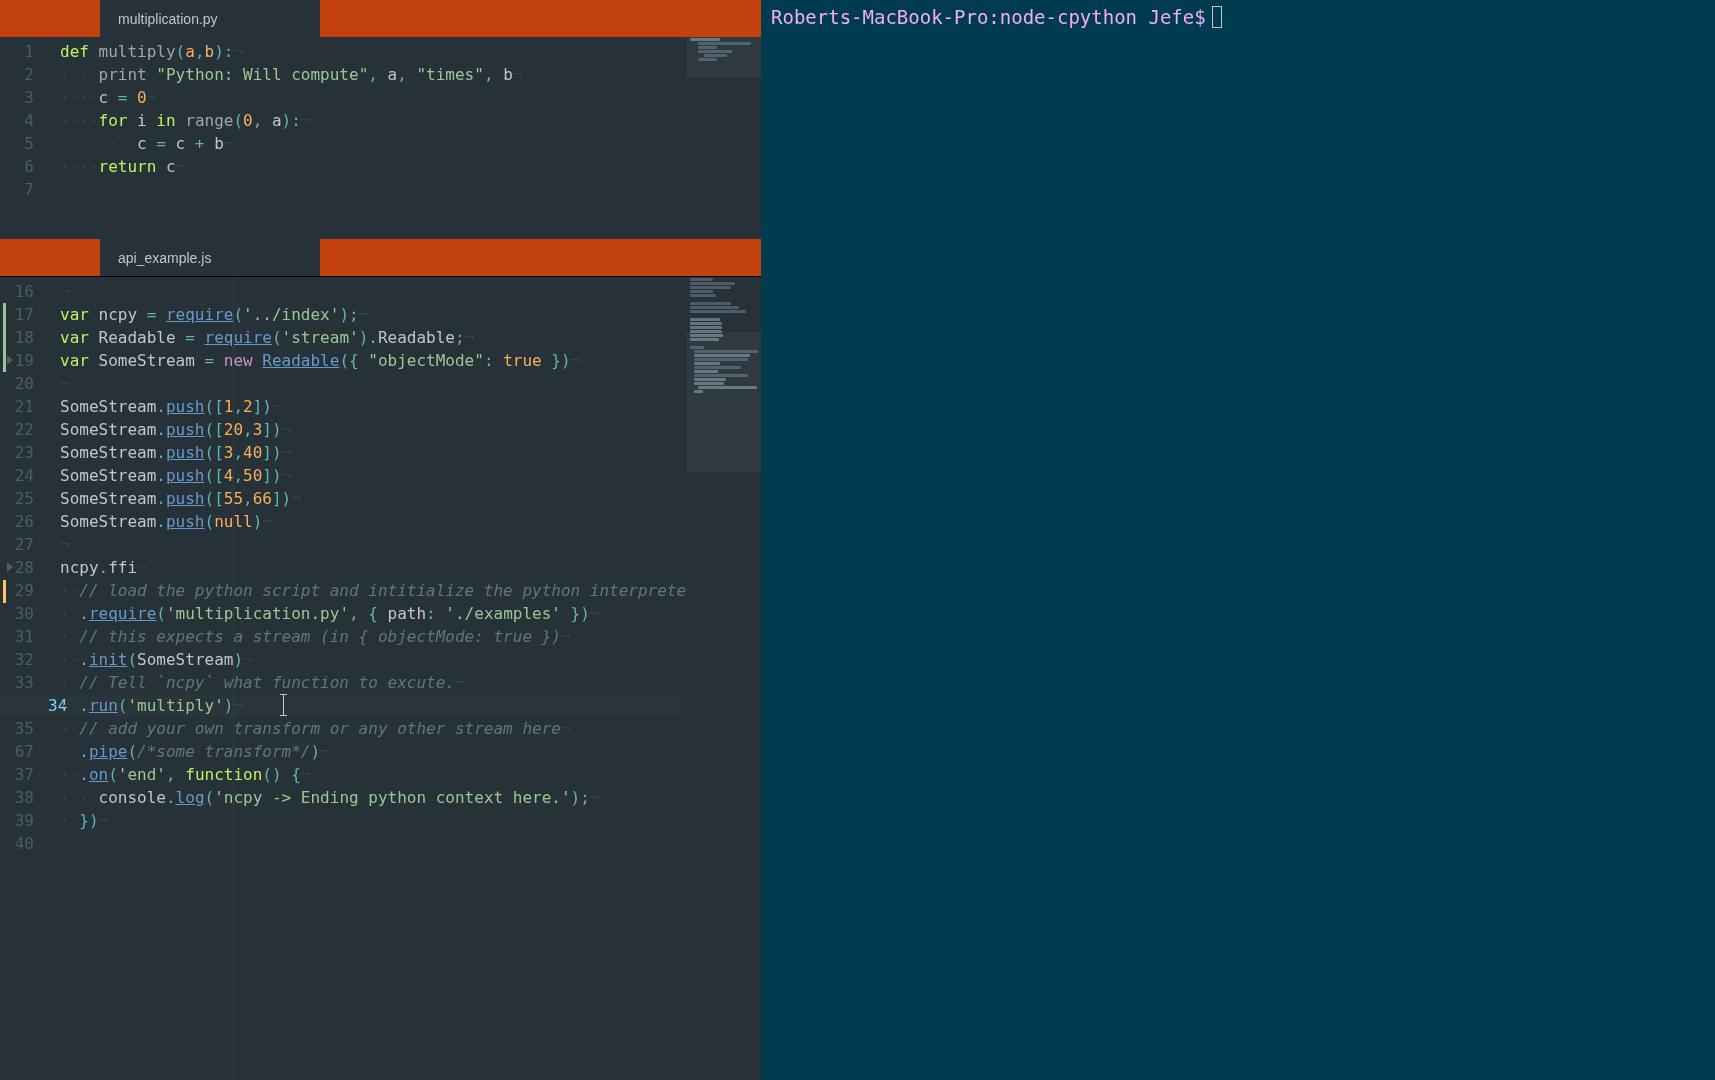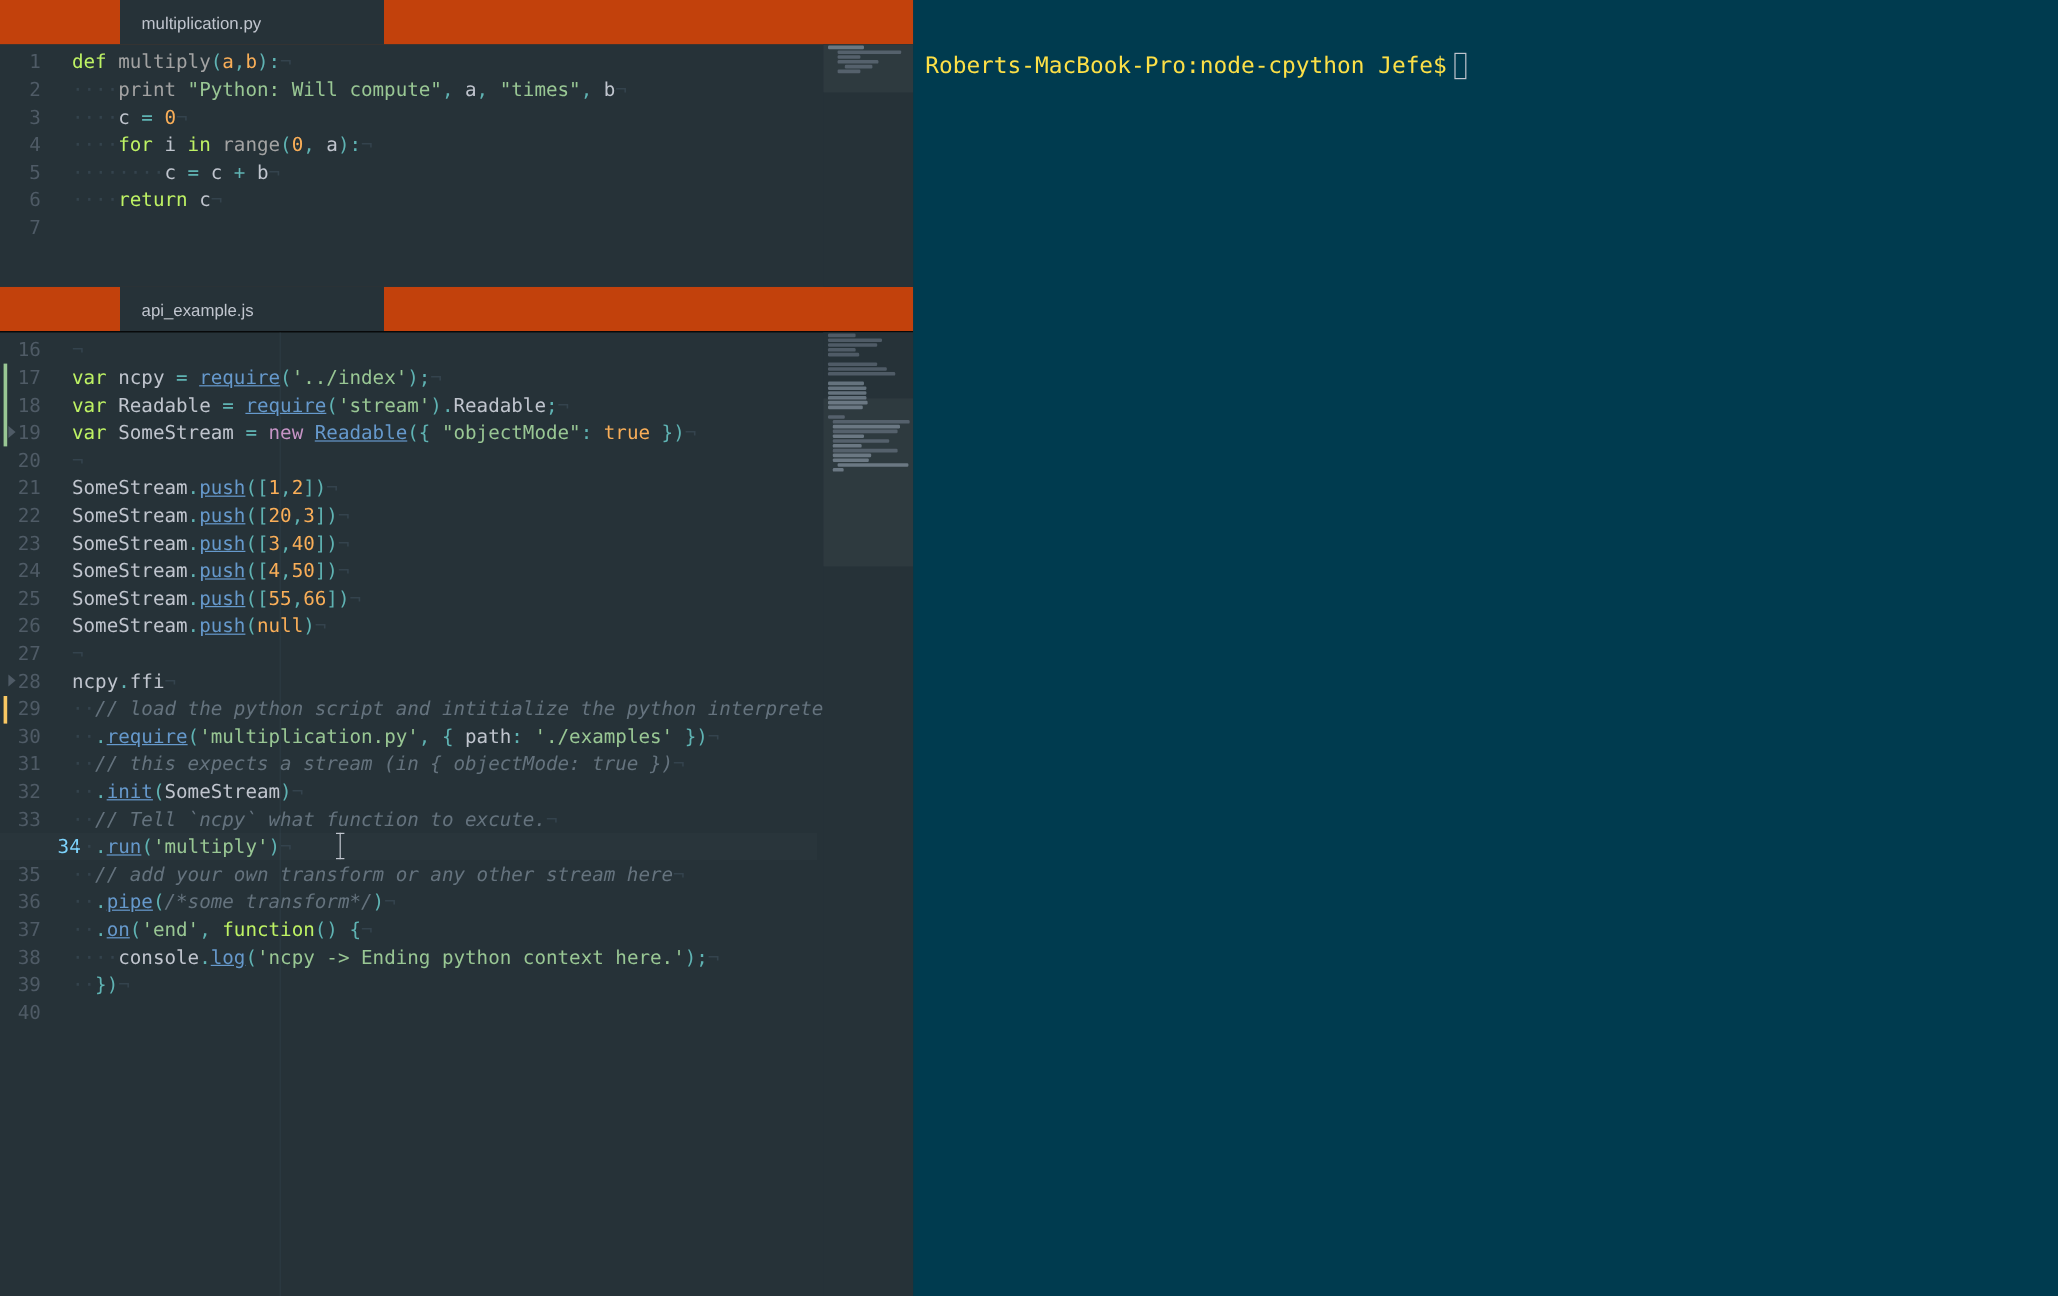--- a/index.html
+++ b/index.html
@@ -54,21 +54,21 @@
   
   .active-ln { position:absolute; left:0; right:80px; height:23px; background: rgba(255,255,255,0.015); }
   .gutter .ln.active { color: #7dd3fc; padding-left: 48px; }
 
   
   .git-mark { position:absolute; left:3px; width:3px; background:#99c794; }
   .git-mark.mod { background:#fac863; }
   .fold-mark { position:absolute; left:7px; width:0; height:0; border-top:5px solid transparent; border-bottom:5px solid transparent; border-left:6px solid #4f5b66; }
 
   
-  .term-line { font-size: 19px; color: #fde047; font-family: "Menlo", monospace; display: flex; align-items: center; margin-top: 38px; }
+  .term-line { font-size: 19px; color: #f0abfc; font-family: "Menlo", monospace; display: flex; align-items: center; }
   .term-cursor { display:inline-block; width: 10px; height: 22px; border: 1.5px solid #c0c5ce; margin-left: 6px; }
 
   
   .caret { position:absolute; width:1px; height:22px; background:#c0c5ce; }
   .caret::before, .caret::after { content:''; position:absolute; left:-3px; width:7px; height:1px; background:#c0c5ce; }
   .caret::before{ top:0; } .caret::after{ bottom:0; }
 </style>
 </head>
 <body>
 
@@ -127,21 +127,21 @@
         <div class="ln">26</div>
         <div class="ln">27</div>
         <div class="ln">28</div>
         <div class="ln">29</div>
         <div class="ln">30</div>
         <div class="ln">31</div>
         <div class="ln">32</div>
         <div class="ln">33</div>
         <div class="ln active">34</div>
         <div class="ln">35</div>
-        <div class="ln">36</div>
+        <div class="ln">67</div>
         <div class="ln">37</div>
         <div class="ln">38</div>
         <div class="ln">39</div>
         <div class="ln">40</div>
       </div>
     <div class="code-area" id="code-bottom"><div class="line"><span class="eol">¬</span></div><div class="line"><span class="kw">var</span><span class="plain"> ncpy </span><span class="op">= </span><span class="call">require</span><span class="op">(</span><span class="str">'../index'</span><span class="op">);</span><span class="eol">¬</span></div><div class="line"><span class="kw">var</span><span class="plain"> Readable </span><span class="op">= </span><span class="call">require</span><span class="op">(</span><span class="str">'stream'</span><span class="op">).</span><span class="plain">Readable</span><span class="op">;</span><span class="eol">¬</span></div><div class="line"><span class="kw">var</span><span class="plain"> SomeStream </span><span class="op">= </span><span class="new">new</span><span class="plain"> </span><span class="call">Readable</span><span class="op">({ </span><span class="str">"objectMode"</span><span class="op">: </span><span class="const">true</span><span class="op"> })</span><span class="eol">¬</span></div><div class="line"><span class="eol">¬</span></div><div class="line"><span class="plain">SomeStream</span><span class="op">.</span><span class="call">push</span><span class="op">([</span><span class="num">1</span><span class="op">,</span><span class="num">2</span><span class="op">])</span><span class="eol">¬</span></div><div class="line"><span class="plain">SomeStream</span><span class="op">.</span><span class="call">push</span><span class="op">([</span><span class="num">20</span><span class="op">,</span><span class="num">3</span><span class="op">])</span><span class="eol">¬</span></div><div class="line"><span class="plain">SomeStream</span><span class="op">.</span><span class="call">push</span><span class="op">([</span><span class="num">3</span><span class="op">,</span><span class="num">40</span><span class="op">])</span><span class="eol">¬</span></div><div class="line"><span class="plain">SomeStream</span><span class="op">.</span><span class="call">push</span><span class="op">([</span><span class="num">4</span><span class="op">,</span><span class="num">50</span><span class="op">])</span><span class="eol">¬</span></div><div class="line"><span class="plain">SomeStream</span><span class="op">.</span><span class="call">push</span><span class="op">([</span><span class="num">55</span><span class="op">,</span><span class="num">66</span><span class="op">])</span><span class="eol">¬</span></div><div class="line"><span class="plain">SomeStream</span><span class="op">.</span><span class="call">push</span><span class="op">(</span><span class="null">null</span><span class="op">)</span><span class="eol">¬</span></div><div class="line"><span class="eol">¬</span></div><div class="line"><span class="plain">ncpy</span><span class="op">.</span><span class="plain">ffi</span><span class="eol">¬</span></div><div class="line"><span class="whitesp">··</span><span class="comm">// load the python script and intitialize the python interpreter</span><span class="eol">¬</span></div><div class="line"><span class="whitesp">··</span><span class="op">.</span><span class="call">require</span><span class="op">(</span><span class="str">'multiplication.py'</span><span class="op">, { </span><span class="plain">path</span><span class="op">: </span><span class="str">'./examples'</span><span class="op"> })</span><span class="eol">¬</span></div><div class="line"><span class="whitesp">··</span><span class="comm">// this expects a stream (in { objectMode: true })</span><span class="eol">¬</span></div><div class="line"><span class="whitesp">··</span><span class="op">.</span><span class="call">init</span><span class="op">(</span><span class="plain">SomeStream</span><span class="op">)</span><span class="eol">¬</span></div><div class="line"><span class="whitesp">··</span><span class="comm">// Tell `ncpy` what function to excute.</span><span class="eol">¬</span></div><div class="line"><span class="whitesp">··</span><span class="op">.</span><span class="call">run</span><span class="op">(</span><span class="str">'multiply'</span><span class="op">)</span><span class="eol">¬</span></div><div class="line"><span class="whitesp">··</span><span class="comm">// add your own transform or any other stream here</span><span class="eol">¬</span></div><div class="line"><span class="whitesp">··</span><span class="op">.</span><span class="call">pipe</span><span class="op">(</span><span class="comm">/*some transform*/</span><span class="op">)</span><span class="eol">¬</span></div><div class="line"><span class="whitesp">··</span><span class="op">.</span><span class="call">on</span><span class="op">(</span><span class="str">'end'</span><span class="op">, </span><span class="kw">function</span><span class="op">() {</span><span class="eol">¬</span></div><div class="line"><span class="whitesp">····</span><span class="plain">console</span><span class="op">.</span><span class="call">log</span><span class="op">(</span><span class="str">'ncpy -&gt; Ending python context here.'</span><span class="op">);</span><span class="eol">¬</span></div><div class="line"><span class="whitesp">··</span><span class="op">})</span><span class="eol">¬</span></div><div class="line"></div></div>
     <div class="caret" id="caret" style="top: 417px; left: 283px;"></div>
     <div class="minimap">
       <div class="mm-line mm-a" style="width:30%"></div>
       <div class="mm-line mm-a" style="width:60%"></div>

